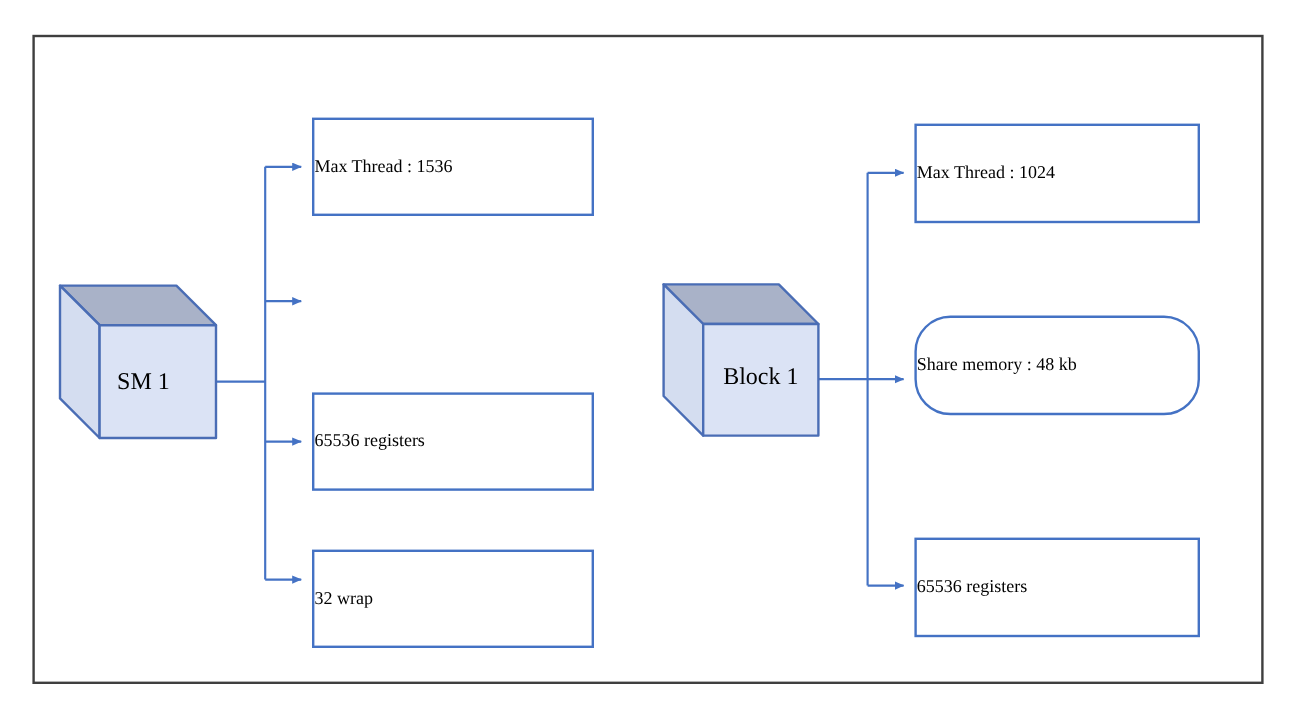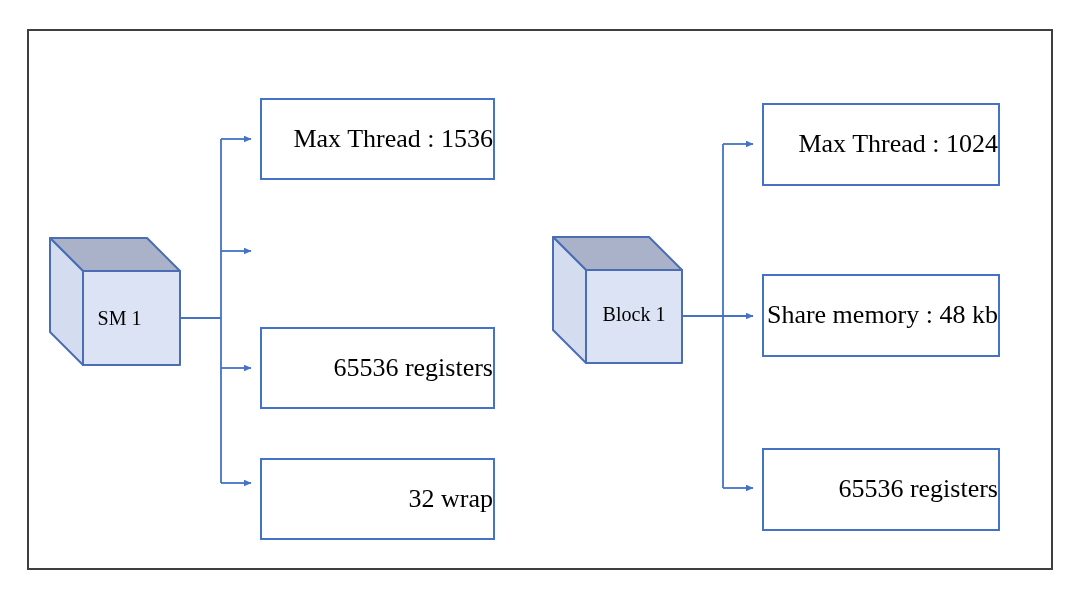--- a/index.html
+++ b/index.html
@@ -33,33 +33,33 @@
     width: 1080px;
     height: 594px;
   }
   .spec-box {
     position: absolute;
     box-sizing: border-box;
     border: 2px solid #4472c4;
     background: #ffffff;
     display: flex;
     align-items: center;
-    justify-content: flex-end;
-    font-size: 26px;
+    justify-content: flex-start;
+    font-size: 15px;
     line-height: 1.1;
     text-align: center;
   }
   .left-col { left: 260px; width: 235px; height: 82px; }
   .right-col { left: 762px; width: 238px; height: 83px; }
   .box-l1 { top: 98px; }
   .box-l2 { top: 210px; }
   .box-l3 { top: 327px; }
   .box-l4 { top: 458px; }
   .box-r1 { top: 103px; }
-  .box-r2 { top: 274px; }
+  .box-r2 { top: 263px; border-radius: 30px; }
   .box-r3 { top: 448px; }
   .cube-label {
     position: absolute;
     display: flex;
     align-items: center;
     justify-content: center;
     font-size: 20px;
     text-align: center;
   }
   .cube-label-sm { left: 83px; top: 271px; width: 73px; height: 94px; }

